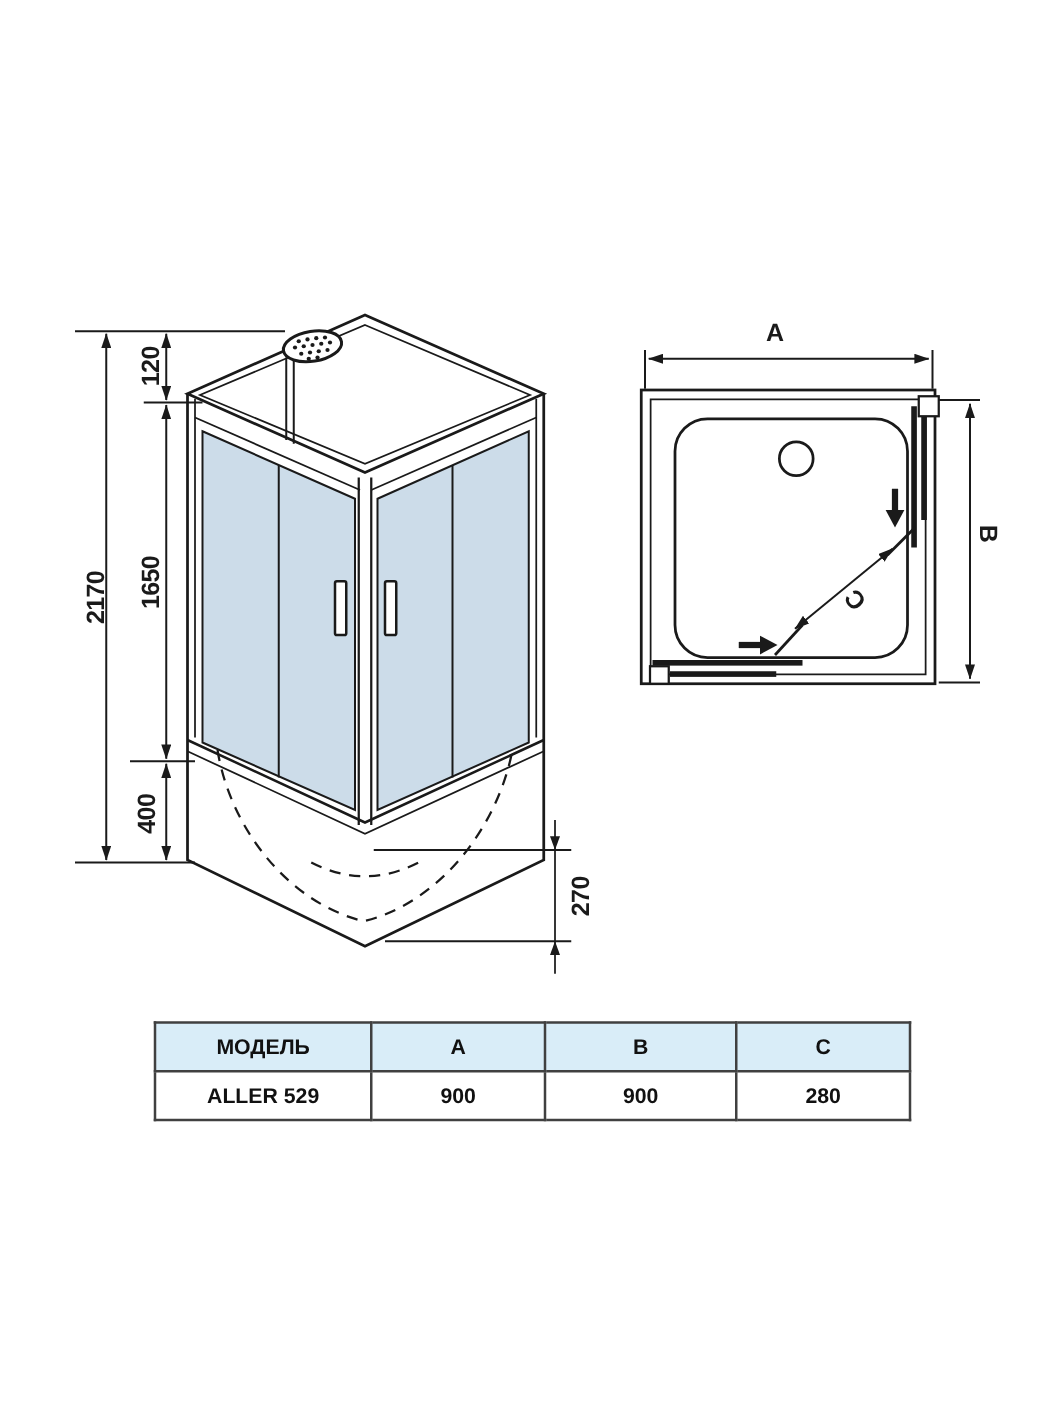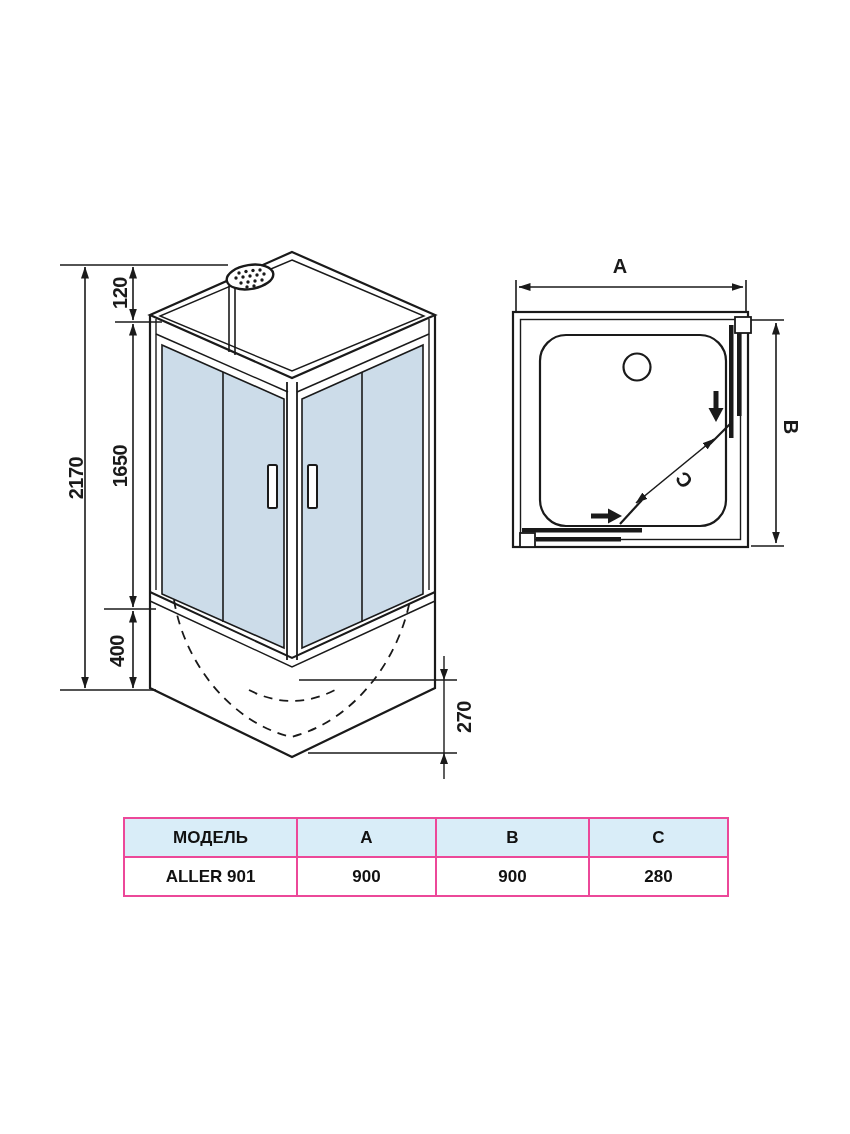--- a/index.html
+++ b/index.html
@@ -4,21 +4,21 @@
 <style>
   html,body{margin:0;padding:0;background:#ffffff;}
   .page{position:relative;width:850px;height:1134px;background:#fff;overflow:hidden;
         font-family:"Liberation Sans",sans-serif;}
   .drawing{position:absolute;left:0;top:0;}
   svg text{font-family:"Liberation Sans",sans-serif;font-weight:bold;fill:#1a1a1a;}
   .dim-num{font-size:20px;letter-spacing:-0.5px;}
   .dim-letter{font-size:20px;}
   .spec-table-wrap{position:absolute;left:123px;top:817px;width:604px;}
   table.spec{border-collapse:collapse;width:100%;table-layout:fixed;}
-  table.spec td{border:2px solid #ec4899;text-align:center;vertical-align:middle;
+  table.spec td{border:2px solid #404040;text-align:center;vertical-align:middle;
       height:35px;font-weight:bold;font-size:17px;color:#111;
       font-family:"Liberation Sans",sans-serif;}
   col.c0{width:173px;} col.c1{width:139px;} col.c2{width:153px;} col.c3{width:139px;}
 </style>
 </head>
 <body>
 
 <div class="page">
 
 <svg class="drawing" width="850" height="800" viewBox="0 0 850 800">
@@ -184,21 +184,21 @@
           <col class="c3">
         </colgroup>
     <tbody>
           <tr bgcolor="#d9edf8">
       <td>МОДЕЛЬ</td>
       <td>A</td>
       <td>B</td>
       <td>C</td>
     </tr>
     <tr>
-      <td>ALLER 901</td>
+      <td>ALLER 529</td>
       <td>900</td>
       <td>900</td>
       <td>280</td>
     </tr>
   </tbody>
       </table>
 </div>
 
 </div>
 

